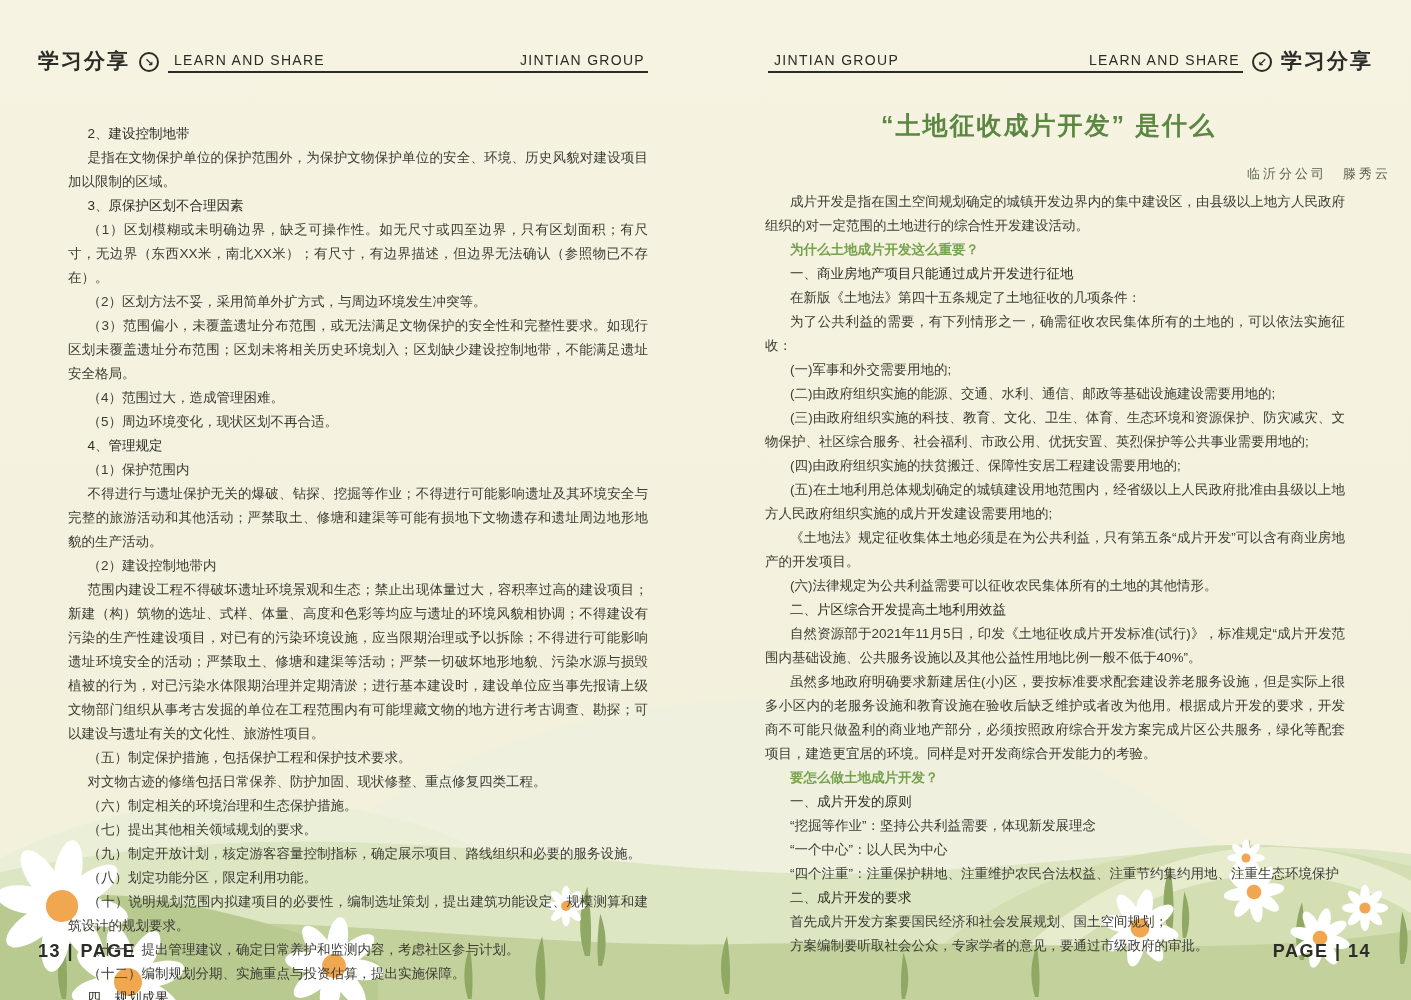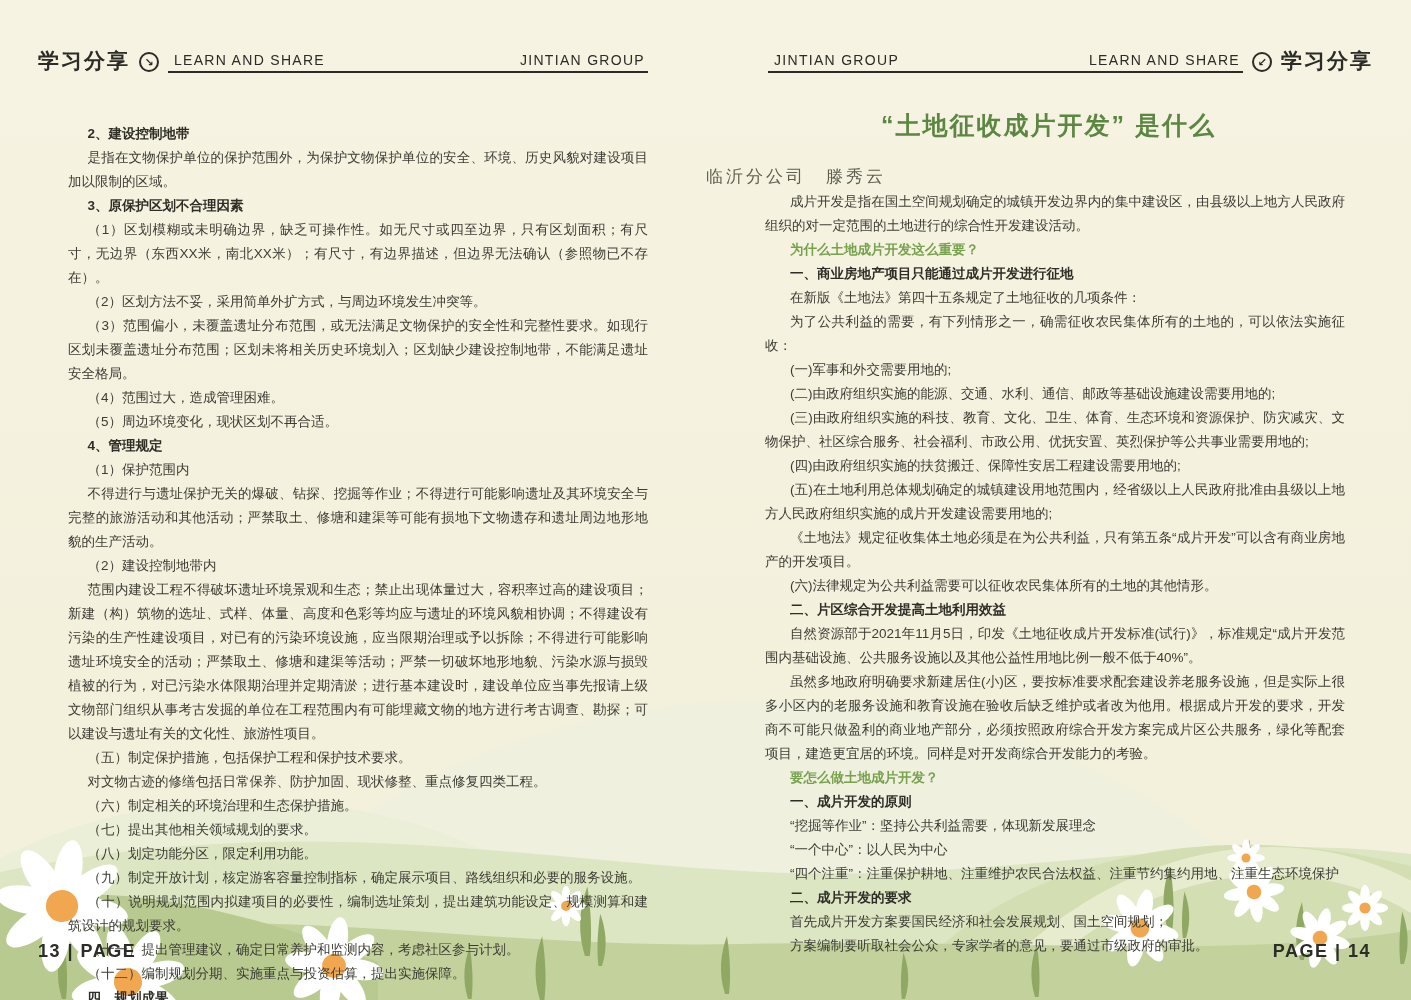--- a/index.html
+++ b/index.html
@@ -34,32 +34,32 @@
     border-bottom:2px solid var(--ink); padding:0 3px 4px 6px;
   }
   .hdr-en,.hdr-group{font-size:14px; color:var(--ink); letter-spacing:1.3px; line-height:1; white-space:nowrap;}
 
   
   .body{position:absolute; font-size:13.5px; line-height:24px; text-align:justify; word-break:break-all;}
   .body-left{left:68px; right:57px; top:122px;}
   .body-right{left:59px; right:66px; top:190px;}
   .blk{text-indent:1.45em;}
   .page-right .blk{text-indent:1.85em;}
-  .blk-h{font-weight:700; color:#2e2e27;}
+  .blk-h{font-weight:400; color:#2e2e27;}
   .blk-g{font-weight:700; color:var(--subhead_green);}
 
   
   .article-title{
     position:absolute; top:110px; left:20px; right:40px; text-align:center;
     font-size:25px; font-weight:800; color:var(--title_green); letter-spacing:2px; line-height:1.2;
   }
   .byline{
-    position:absolute; top:165px; left:0; right:20px; text-align:left;
+    position:absolute; top:165px; left:0; right:20px; text-align:right;
     font-family:"Liberation Serif","DejaVu Serif",serif;
-    font-size:17px; color:#5d6050; letter-spacing:3px;
+    font-size:13px; color:#5d6050; letter-spacing:3px;
   }
 
   
   .footer{position:absolute; bottom:38px; font-size:18px; font-weight:700; color:#2d2d28; letter-spacing:1.5px; z-index:2;}
   .footer-left{left:38px;}
   .footer-right{right:40px;}
 </style>
 </head>
 <body>
 
@@ -141,22 +141,22 @@
         <p class="blk blk-p">（5）周边环境变化，现状区划不再合适。</p>
         <p class="blk blk-h">4、管理规定</p>
         <p class="blk blk-p">（1）保护范围内</p>
         <p class="blk blk-p">不得进行与遗址保护无关的爆破、钻探、挖掘等作业；不得进行可能影响遗址及其环境安全与完整的旅游活动和其他活动；严禁取土、修塘和建渠等可能有损地下文物遗存和遗址周边地形地貌的生产活动。</p>
         <p class="blk blk-p">（2）建设控制地带内</p>
         <p class="blk blk-p">范围内建设工程不得破坏遗址环境景观和生态；禁止出现体量过大，容积率过高的建设项目；新建（构）筑物的选址、式样、体量、高度和色彩等均应与遗址的环境风貌相协调；不得建设有污染的生产性建设项目，对已有的污染环境设施，应当限期治理或予以拆除；不得进行可能影响遗址环境安全的活动；严禁取土、修塘和建渠等活动；严禁一切破坏地形地貌、污染水源与损毁植被的行为，对已污染水体限期治理并定期清淤；进行基本建设时，建设单位应当事先报请上级文物部门组织从事考古发掘的单位在工程范围内有可能埋藏文物的地方进行考古调查、勘探；可以建设与遗址有关的文化性、旅游性项目。</p>
         <p class="blk blk-p">（五）制定保护措施，包括保护工程和保护技术要求。</p>
         <p class="blk blk-p">对文物古迹的修缮包括日常保养、防护加固、现状修整、重点修复四类工程。</p>
         <p class="blk blk-p">（六）制定相关的环境治理和生态保护措施。</p>
         <p class="blk blk-p">（七）提出其他相关领域规划的要求。</p>
+        <p class="blk blk-p">（九）制定开放计划，核定游客容量控制指标，确定展示项目、路线组织和必要的服务设施。</p>
         <p class="blk blk-p">（八）划定功能分区，限定利用功能。</p>
-        <p class="blk blk-p">（九）制定开放计划，核定游客容量控制指标，确定展示项目、路线组织和必要的服务设施。</p>
         <p class="blk blk-p">（十）说明规划范围内拟建项目的必要性，编制选址策划，提出建筑功能设定、规模测算和建筑设计的规划要求。</p>
         <p class="blk blk-p">（十一）提出管理建议，确定日常养护和监测内容，考虑社区参与计划。</p>
         <p class="blk blk-p">（十二）编制规划分期、实施重点与投资估算，提出实施保障。</p>
         <p class="blk blk-h">四、规划成果</p>
       </div>
 
     <div class="footer footer-left">13 | PAGE</div>
   </div>
 
   <div class="page page-right">

